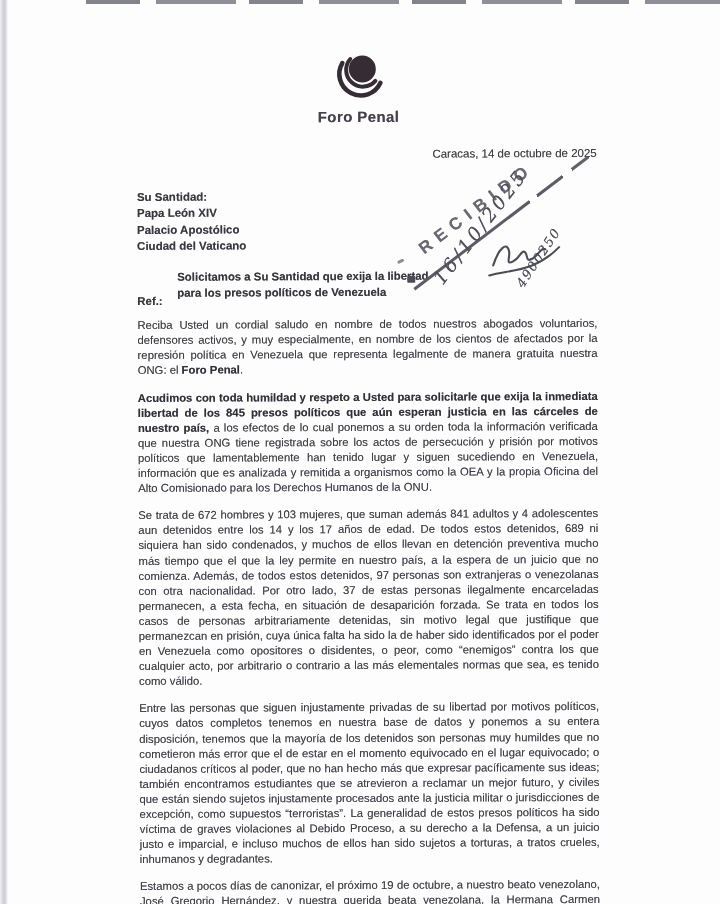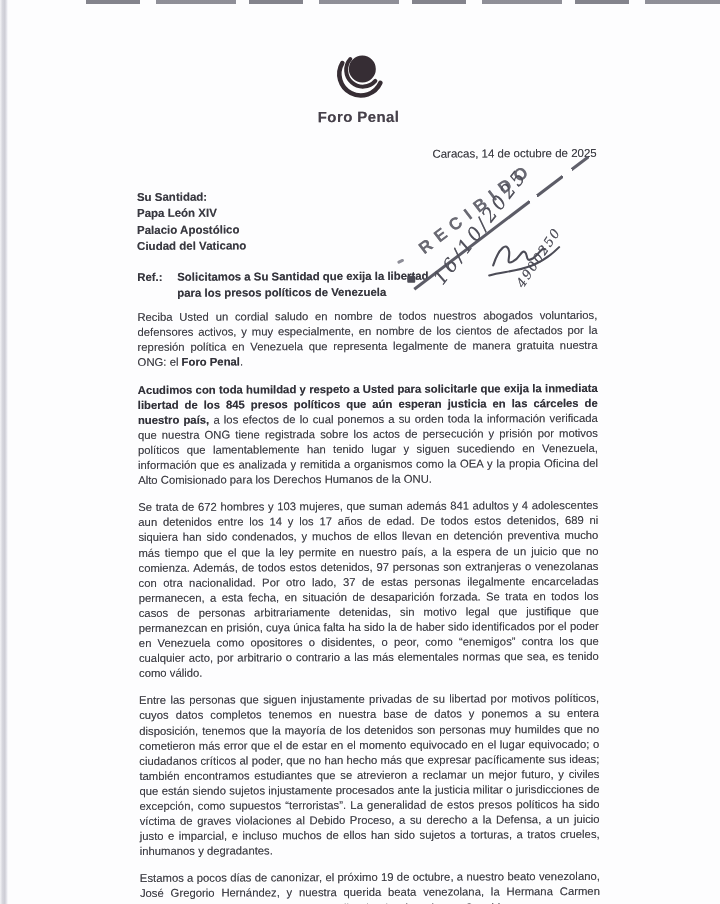--- a/index.html
+++ b/index.html
@@ -29,21 +29,21 @@
   }
   .logo-block{margin-top:50px;text-align:center;}
   .logo-word{
     margin-top:2px;font-weight:700;font-size:15px;color:#46404a;
     letter-spacing:.4px;
   }
   .content{margin-left:138px;width:460px;}
   .date-row{margin-top:23px;text-align:right;font-size:11.5px;color:#3c3c43;}
   .recipient{margin-top:28px;font-weight:700;font-size:11.5px;line-height:16.3px;color:#383840;}
   .ref-row{margin-top:15px;display:flex;font-weight:700;font-size:11.4px;line-height:16px;color:#35353d;}
-  .ref-label{width:40px;flex:none;}
+  .ref-label{width:40px;flex:none;margin-top:24px;}
   .para{
     margin:12px 0 0 0;
     font-size:11.3px;line-height:15.1px;
     text-align:justify;color:#3e3e45;
   }
   .para:first-child{margin-top:9px;}
   .para .b{font-weight:700;color:#303038;}
   
   .stamp{position:absolute;left:396px;top:148px;width:224px;height:152px;}
   .stamp-word{

